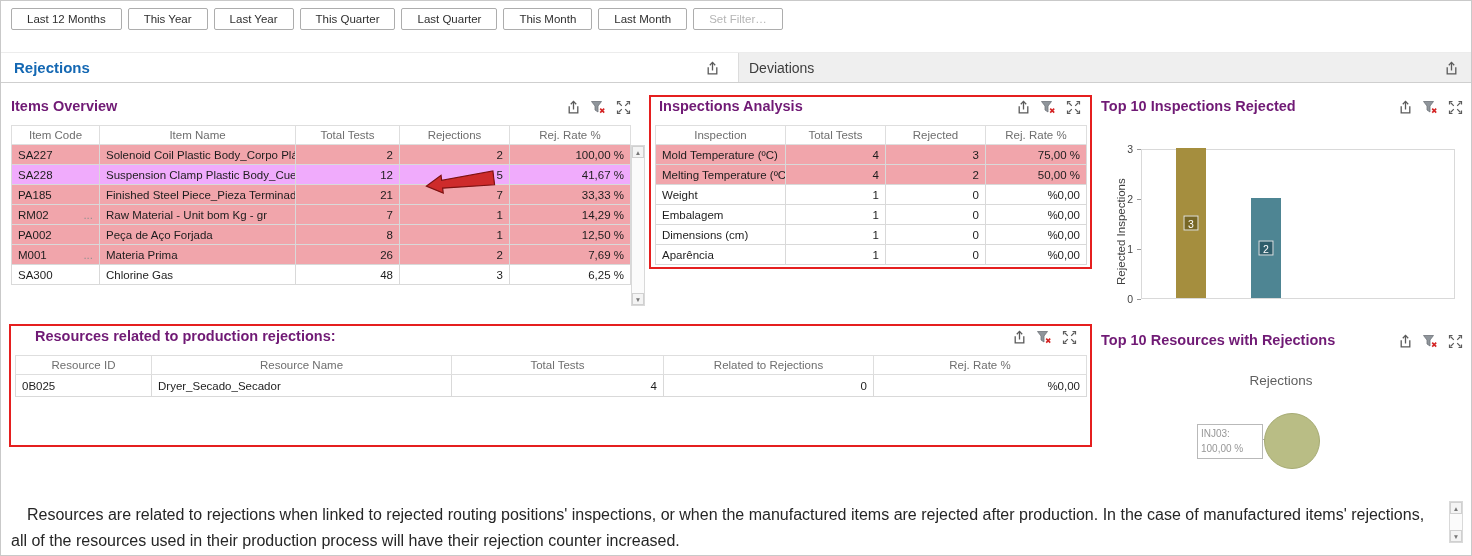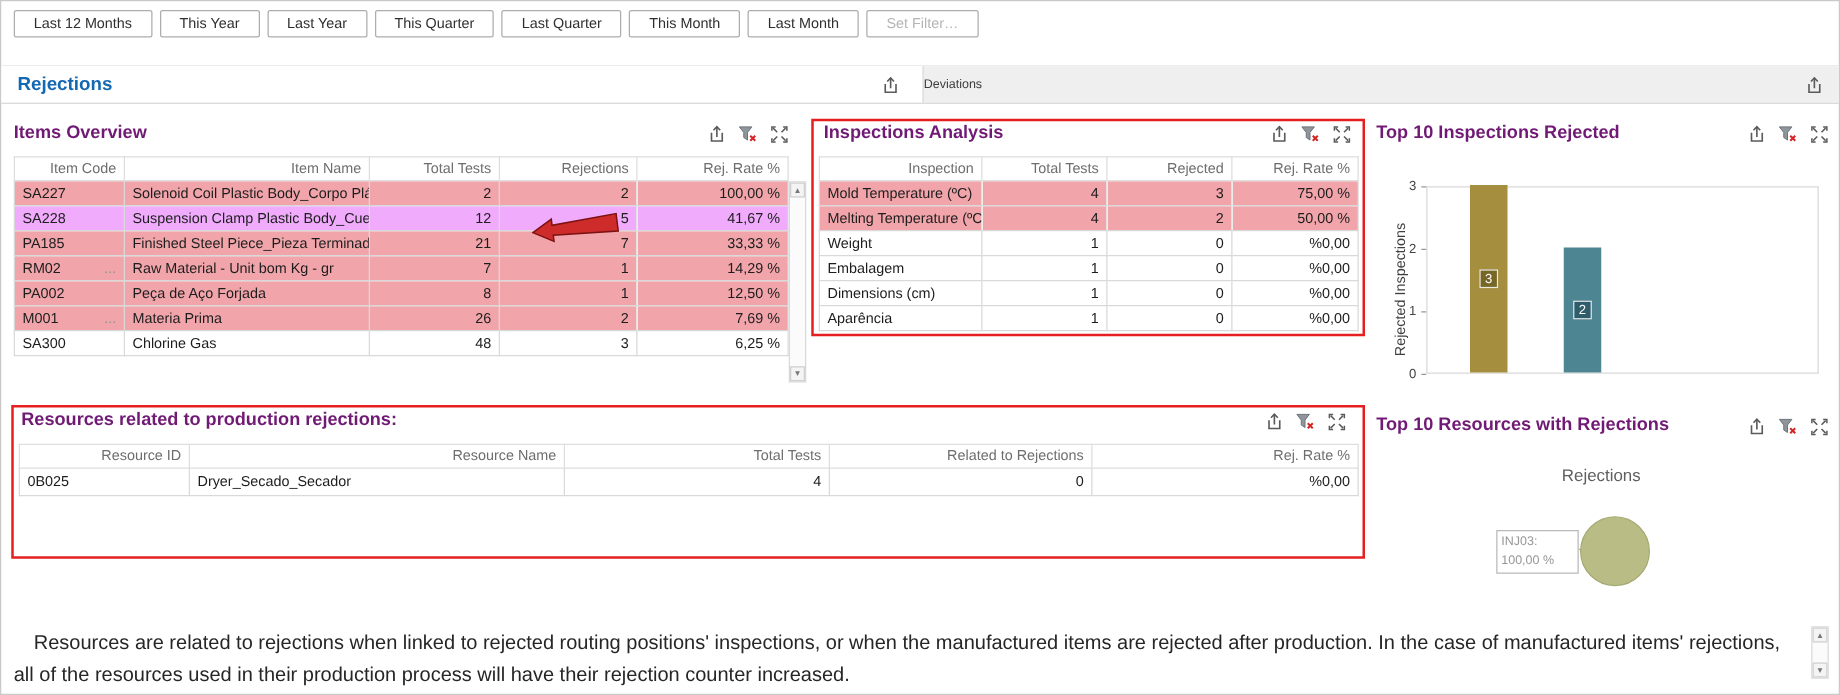--- a/index.html
+++ b/index.html
@@ -9,33 +9,33 @@
   
   .toolbar{position:absolute;left:10px;top:7px;display:flex;gap:6px}
   .tbtn{height:22px;padding:0 15px;display:flex;align-items:center;background:#fff;border:1px solid #adadad;border-radius:2px;font-size:11.5px;color:#2f2f2f;cursor:pointer;white-space:nowrap}
   .tbtn.disabled{color:#b5b5b5}
 
   
   .tabstrip{position:absolute;left:0;top:51px;width:100%;height:31px;border-top:1px solid #ececec;border-bottom:1px solid #cfcfcf;display:flex}
   .tab-active{width:737px;position:relative;background:#fff;display:flex;align-items:center}
   .tab-active .tab-label{margin-left:13px;font-size:15px;font-weight:700;color:#1468b3}
   .tab-inactive{flex:1;position:relative;background:#efefef;border-left:1px solid #dcdcdc;display:flex;align-items:center}
-  .tab-inactive .tab-label{font-size:10px;color:#3d3d3d}
+  .tab-inactive .tab-label{margin-left:10px;font-size:14px;color:#3d3d3d}
   .exp-right{position:absolute;right:18px;top:7px}
   .exp-right2{position:absolute;right:12px;top:7px}
 
   
   .panel{position:absolute}
   .panel-title{position:absolute;left:0;top:5px;font-size:14.5px;font-weight:700;color:#701a75;white-space:nowrap}
   .icons{position:absolute;top:6px;display:flex;gap:9px;align-items:center}
   .icon{width:16px;height:16px;display:flex;align-items:center;justify-content:center;cursor:pointer}
 
   
   .grid{border-collapse:collapse;table-layout:fixed;background:#fff;font-size:11.5px}
-  .grid th{font-weight:400;color:#6e6e6e;text-align:right;padding:2px 6px;border:1px solid #dedede;height:19px;white-space:nowrap;overflow:hidden;cursor:pointer}
+  .grid th{font-weight:400;color:#6e6e6e;text-align:center;padding:2px 6px;border:1px solid #dedede;height:19px;white-space:nowrap;overflow:hidden;cursor:pointer}
   .grid td{color:#1d1d1d;padding:2px 6px;border:1px solid #d9d9d9;height:20px;white-space:nowrap;overflow:hidden}
   .grid.tall td{height:22px}
   .num{text-align:right}
   tr.pink td{background:#f1a5ab}
   tr.selected td{background:#f0abfc}
   .more-dots{float:right;color:#909090}
 
   
   .vscroll{position:absolute;width:14px;border:1px solid #d9d9d9;background:#fbfbfb;cursor:pointer}
   .scroll-btn{position:absolute;left:0;width:12px;height:12px;background:#f4f4f4;border:1px solid #d0d0d0;color:#777;font-size:6.5px;display:flex;align-items:center;justify-content:center;cursor:pointer}
@@ -327,21 +327,21 @@
       <div class="ytickmark" style="left: 36px; top: 206px;"></div>
       <div class="ytick" style="left: 12px; top: 150px;">1</div>
       <div class="ytickmark" style="left: 36px; top: 156px;"></div>
       <div class="ytick" style="left: 12px; top: 100px;">2</div>
       <div class="ytickmark" style="left: 36px; top: 106px;"></div>
       <div class="ytick" style="left: 12px; top: 50px;">3</div>
       <div class="ytickmark" style="left: 36px; top: 56px;"></div>
     </section>
 
   <section class="panel" style="left:10px;top:322px;width:1080px;height:126px">
-    <div class="panel-title" style="left:6px">Resources related to production rejections:</div>
+    <div class="panel-title" style="left:24px">Resources related to production rejections:</div>
     <div class="icons" style="right:14px">
       <span class="icon">
           <svg width="15" height="15" viewBox="0 0 15 15">
             <path d="M3.2 6.2 L3.2 12.8 L11.8 12.8 L11.8 6.2" fill="none" stroke="#5a5a5a" stroke-width="1.3"></path>
             <path d="M7.5 9.5 L7.5 1.6" fill="none" stroke="#5a5a5a" stroke-width="1.3"></path>
             <path d="M4.8 4.2 L7.5 1.4 L10.2 4.2" fill="none" stroke="#5a5a5a" stroke-width="1.3"></path>
           </svg>
         </span>
       <span class="icon">
           <svg width="16" height="15" viewBox="0 0 16 15">

